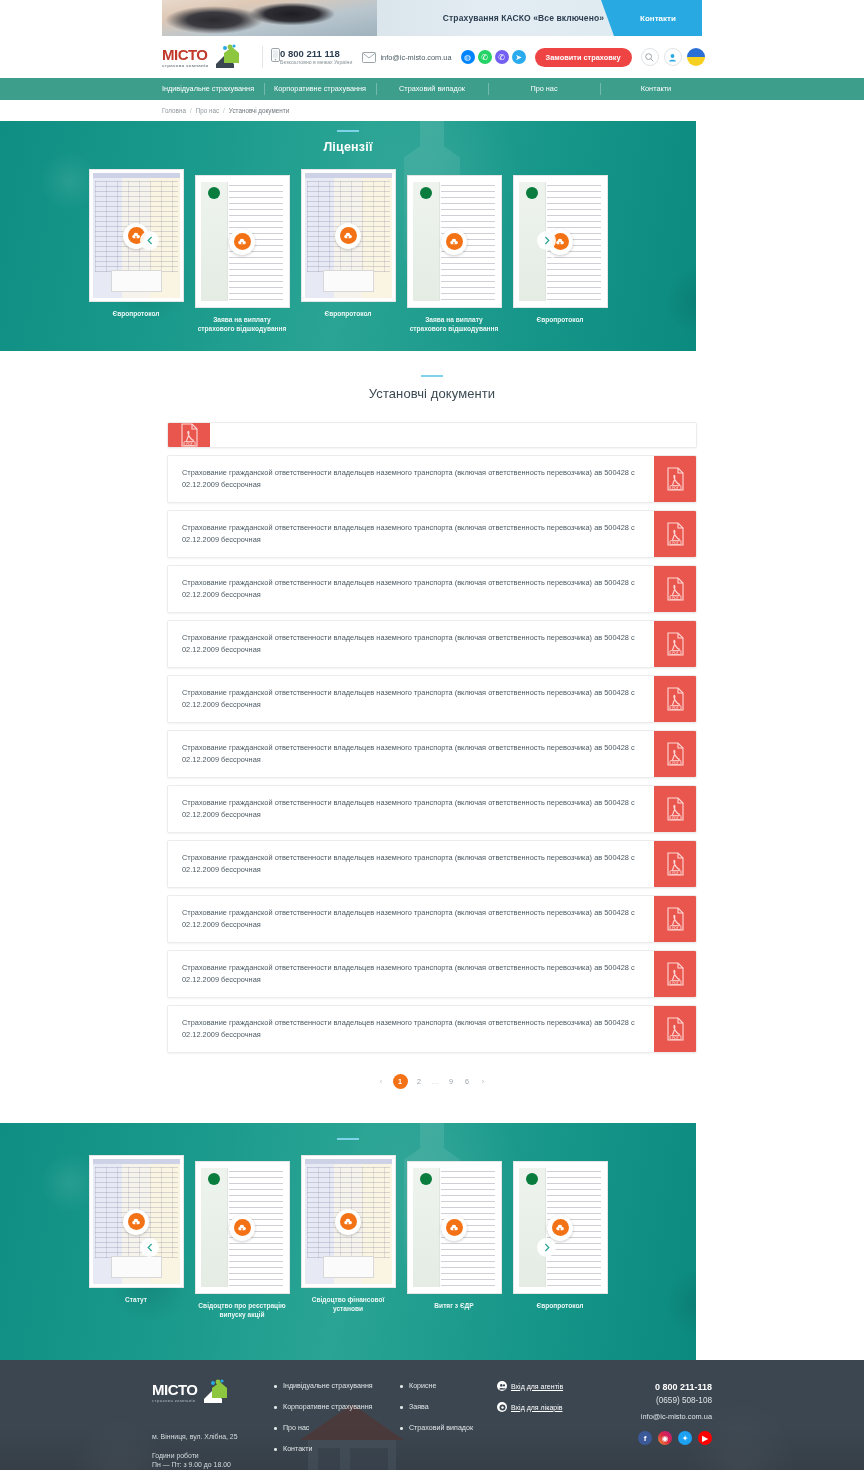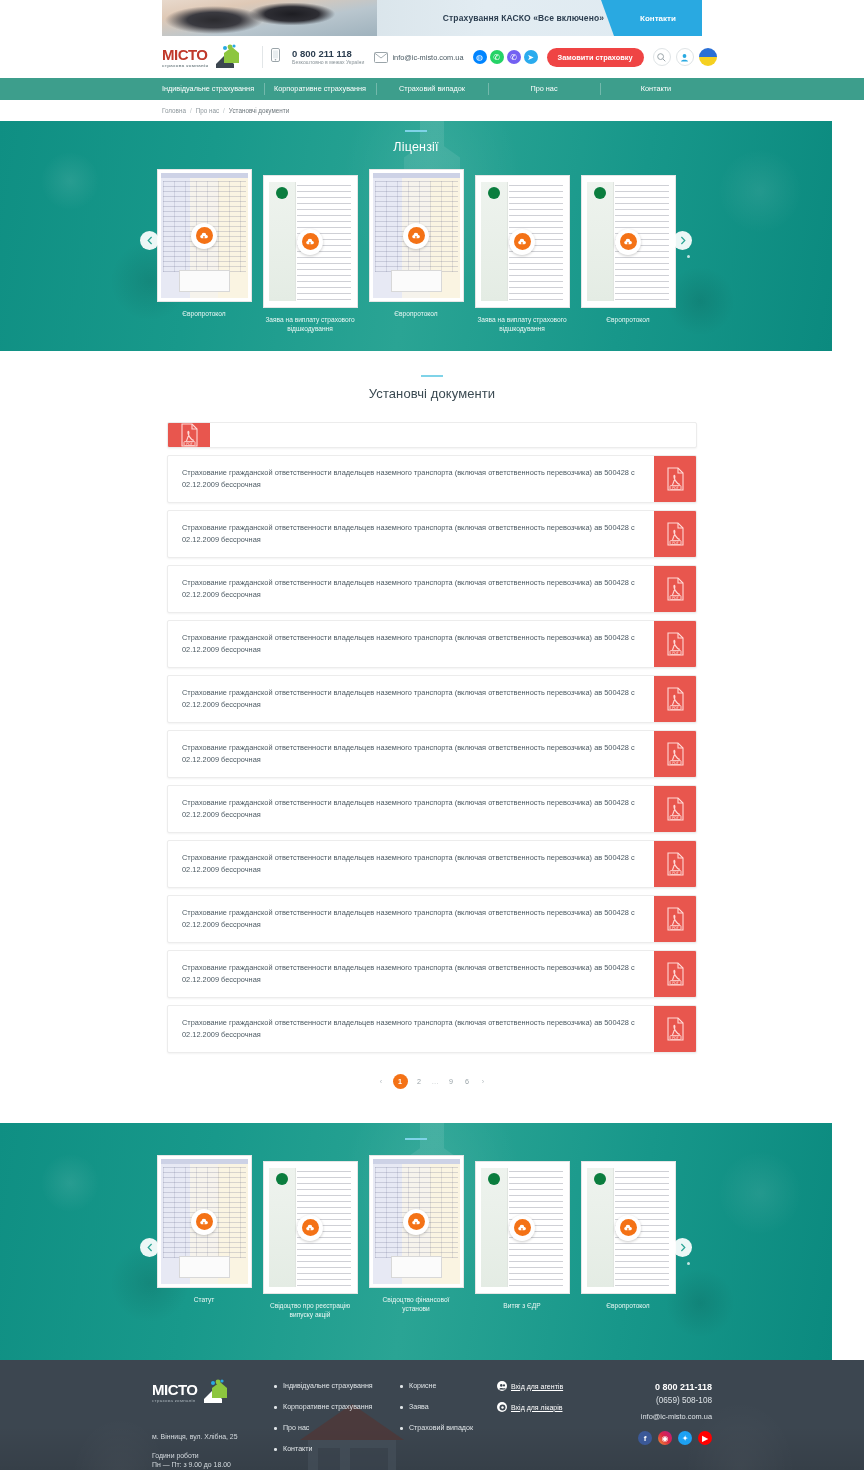--- a/index.html
+++ b/index.html
@@ -117,21 +117,21 @@
   }
   .logo-mark { width: 30px; height: 26px; margin-left: 1px; }
 
   .hdr-divider {
     width: 1px; height: 22px;
     background: #e2e6e8;
     margin: 0 8px;
     flex: 0 0 1px;
   }
 
-  .hdr-phone { display: flex; gap: 12px; flex: 0 0 auto; }
+  .hdr-phone { display: flex; gap: 0; flex: 0 0 auto; }
   .hdr-phone .num {
     font-size: 9.5px; font-weight: bold; color: #2c3e50; line-height: 11px;
   }
   .hdr-phone .note { font-size: 5.2px; color: #8a9499; line-height: 7px; }
 
   .hdr-mail { display: flex; align-items: center; gap: 4px; margin-left: 10px; flex: 0 0 auto; }
   .hdr-mail .addr { font-size: 7.4px; color: #4a5a63; }
 
   .socials { display: flex; gap: 3px; margin-left: 9px; }
   .soc {
@@ -199,25 +199,26 @@
     width: 864px; height: 21px; background: #fff;
     display: flex; align-items: center; justify-content: center;
   }
   .crumbs-inner { width: 540px; display: flex; align-items: center; gap: 4px; }
   .crumb { font-size: 6.3px; color: #8d979c; cursor: pointer; }
   .crumb.current { color: #6d777c; cursor: default; }
   .crumb-sep { font-size: 6.3px; color: #b8c0c4; }
 
   
   .carousel-sec {
-    width: 832px;
+    width: 696px;
     position: relative;
     background:
       linear-gradient(100deg, #0f8f83 0%, #18998b 25%, #2aa494 50%, #17978a 75%, #0b8a7f 100%);
     overflow: hidden;
+    font-weight: bold;
   }
   .carousel-sec.lic { height: 230px; }
   .carousel-sec.off { height: 237px; }
   .carousel-sec .bg-foliage {
     position: absolute; inset: 0;
     background:
       radial-gradient(circle 42px at 70px 60px, rgba(255,255,255,.09), rgba(255,255,255,0) 70%),
       radial-gradient(circle 55px at 150px 160px, rgba(0,0,0,.10), rgba(0,0,0,0) 72%),
       radial-gradient(circle 60px at 760px 70px, rgba(255,255,255,.08), rgba(255,255,255,0) 70%),
       radial-gradient(circle 48px at 700px 180px, rgba(0,0,0,.10), rgba(0,0,0,0) 72%),

